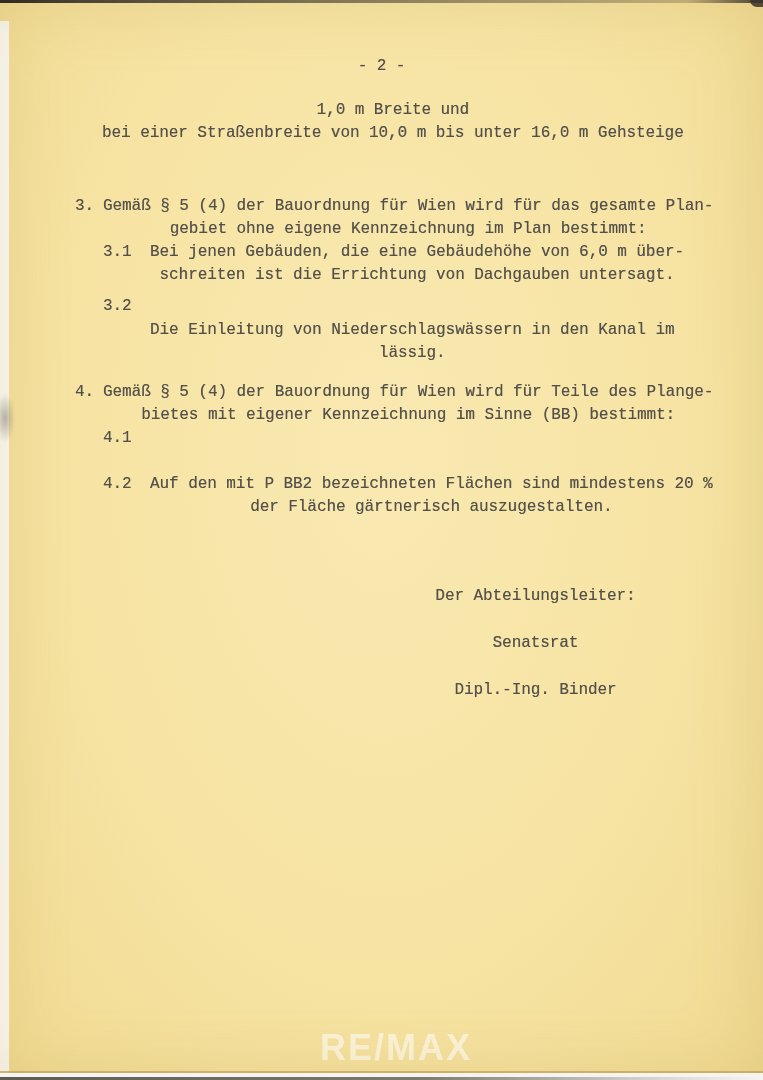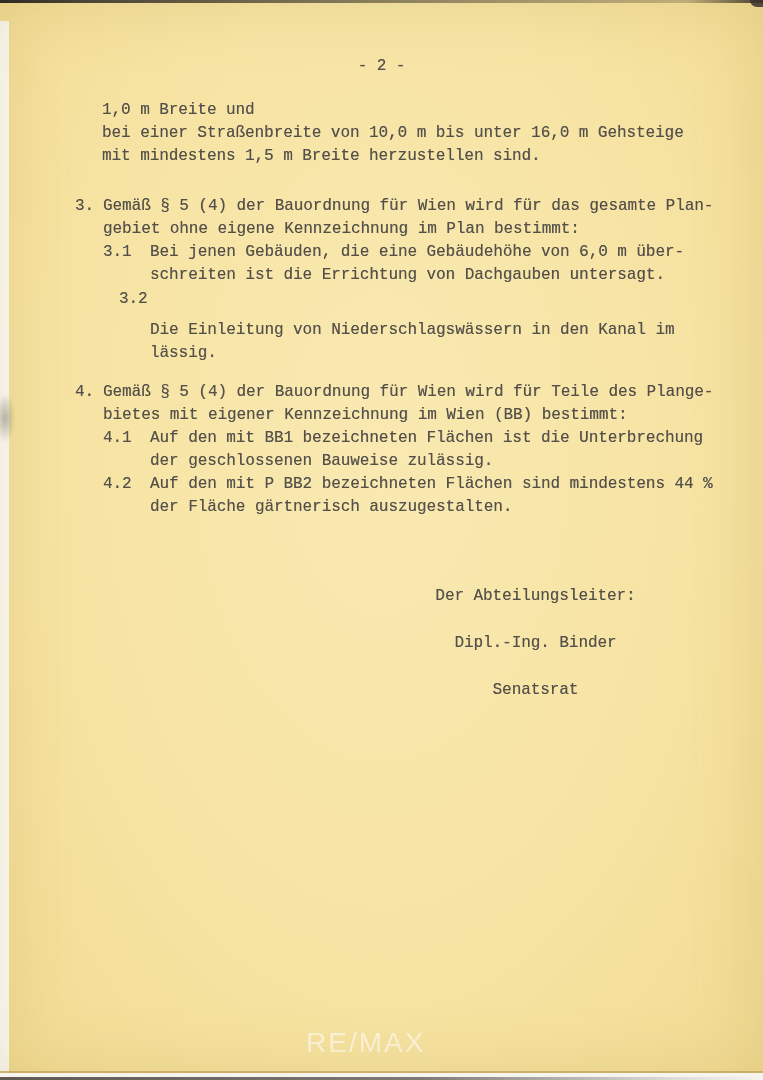--- a/index.html
+++ b/index.html
@@ -5,47 +5,47 @@
   html,body { margin:0; padding:0; background:#ffffff; }
   .page {
     position:relative; width:763px; height:1080px; overflow:hidden;
     background: radial-gradient(ellipse at 50% 42%, #f9e9b1 0%, #f7e4a4 55%, #f1da92 100%);
     font-family:"Liberation Mono","DejaVu Sans Mono",monospace;
     color:#53504a;
   }
   .vignette { position:absolute; inset:0; box-shadow: inset 0 0 70px rgba(175,145,65,0.22); pointer-events:none; z-index:5; }
 
   .txt { position:absolute; font-size:15.9px; line-height:23px; letter-spacing:0; text-shadow:0.3px 0 0 rgba(83,80,74,0.55); }
-  .txt div { white-space:pre; }
+  .txt div { white-space:pre;text-align:center; }
 
   .page-number { left:0; right:0; top:55px; text-align:center; }
 
   .intro   { left:102px; top:99px; }
 
   .num3    { left:75px;  top:195px; }
   .item3   { left:103px; top:195px; }
   .num31   { left:103px; top:241px; }
   .sub31   { left:150px; top:241px; }
-  .num32   { left:103px; top:288px;margin-left:16px; }
+  .num32   { left:103px; top:295px; }
   .sub32   { left:150px; top:287px;margin-top:32px; }
 
   .num4    { left:75px;  top:381px; }
   .item4   { left:103px; top:381px; }
   .num41   { left:103px; top:427px; }
   .sub41   { left:150px; top:427px; }
   .num42   { left:103px; top:473px; }
   .sub42   { left:150px; top:473px; }
 
   .signature { left:435px; top:561px; width:201px; text-align:center; }
   .signature div { white-space:pre;margin-top:24px; }
 
   .watermark {
-    position:absolute; left:306px; top:1027px; z-index:4;
+    position:absolute; left:320px; top:1027px; z-index:4;
     font-family:"Liberation Sans","DejaVu Sans",sans-serif;
-    font-weight:normal; font-size:28px; letter-spacing:2px;
+    font-weight:bold; font-size:36px; letter-spacing:2px;
     color:rgba(252,246,226,0.85);
   }
 
   
   .top-edge { position:absolute; top:0; left:0; width:100%; height:3px; z-index:6;
     background:linear-gradient(90deg,#2f2a22 0%, #4a4234 10%, rgba(74,66,52,0.65) 45%, rgba(74,66,52,0.28) 90%, rgba(58,51,42,0.9) 100%); }
   .corner-mark-tr { position:absolute; top:0; right:0; width:13px; height:7px; background:#3a332a; border-bottom-left-radius:7px; opacity:0.85; z-index:6; }
   .left-edge { position:absolute; top:21px; left:0; width:9px; bottom:0; background:#fcfbf6; z-index:3; }
   .left-smudge { position:absolute; left:-5px; top:393px; width:20px; height:50px; z-index:4;
     background:radial-gradient(ellipse, rgba(122,120,114,0.55) 0%, rgba(122,120,114,0) 70%); filter:blur(1px); }
@@ -58,21 +58,20 @@
 <body>
 
 <div class="page">
   <div class="vignette"></div>
 
   <div class="txt page-number">- 2 -</div>
 
   <div class="txt intro">
     <div>1,0 m Breite und</div>
     <div>bei einer Straßenbreite von 10,0 m bis unter 16,0 m Gehsteige</div>
-    <div>mit mindestens 1,5 m Breite herzustellen sind.</div>
   </div>
 
   <div class="txt num3">3.</div>
   <div class="txt item3">
     <div>Gemäß § 5 (4) der Bauordnung für Wien wird für das gesamte Plan-</div>
     <div>gebiet ohne eigene Kennzeichnung im Plan bestimmt:</div>
   </div>
 
   <div class="txt num31">3.1</div>
   <div class="txt sub31">
@@ -82,39 +81,35 @@
 
   <div class="txt num32">3.2</div>
   <div class="txt sub32">
     <div>Die Einleitung von Niederschlagswässern in den Kanal im</div>
     <div>lässig.</div>
   </div>
 
   <div class="txt num4">4.</div>
   <div class="txt item4">
     <div>Gemäß § 5 (4) der Bauordnung für Wien wird für Teile des Plange-</div>
-    <div>bietes mit eigener Kennzeichnung im Wien (BB) bestimmt:</div>
+    <div>bietes mit eigener Kennzeichnung im Sinne (BB) bestimmt:</div>
   </div>
 
   <div class="txt num41">4.1</div>
-  <div class="txt sub41">
-    <div>Auf den mit BB1 bezeichneten Flächen ist die Unterbrechung</div>
-    <div>der geschlossenen Bauweise zulässig.</div>
-  </div>
 
   <div class="txt num42">4.2</div>
   <div class="txt sub42">
-    <div>Auf den mit P BB2 bezeichneten Flächen sind mindestens 44 %</div>
+    <div>Auf den mit P BB2 bezeichneten Flächen sind mindestens 20 %</div>
     <div>der Fläche gärtnerisch auszugestalten.</div>
   </div>
 
   <div class="txt signature">
     <div>Der Abteilungsleiter:</div>
+    <div>Senatsrat</div>
     <div>Dipl.-Ing. Binder</div>
-    <div>Senatsrat</div>
   </div>
 
   <div class="watermark">RE/MAX</div>
 
   <div class="left-edge"></div>
   <div class="left-smudge"></div>
   <div class="top-edge"></div>
   <div class="corner-mark-tr"></div>
   <div class="bottom-tan"></div>
   <div class="bottom-white"></div>

